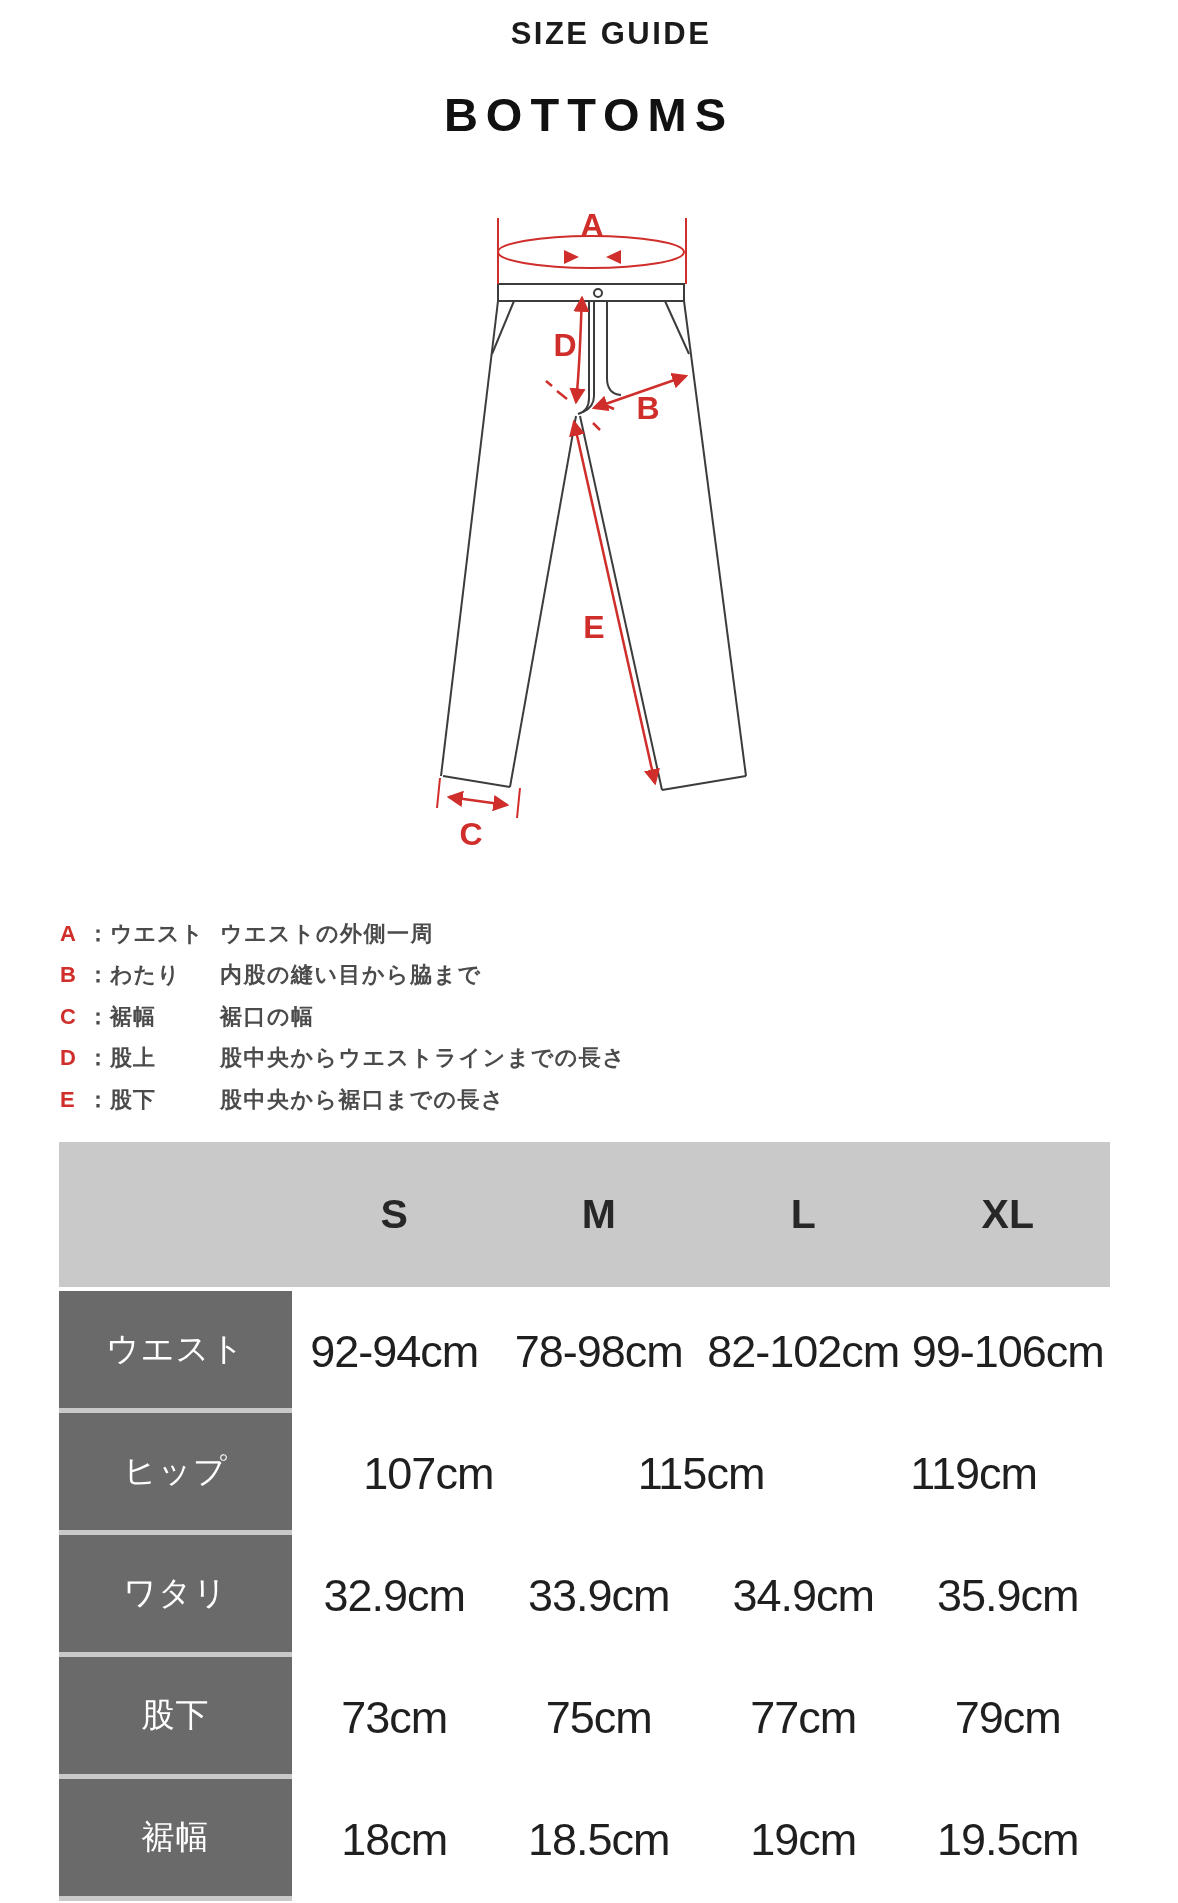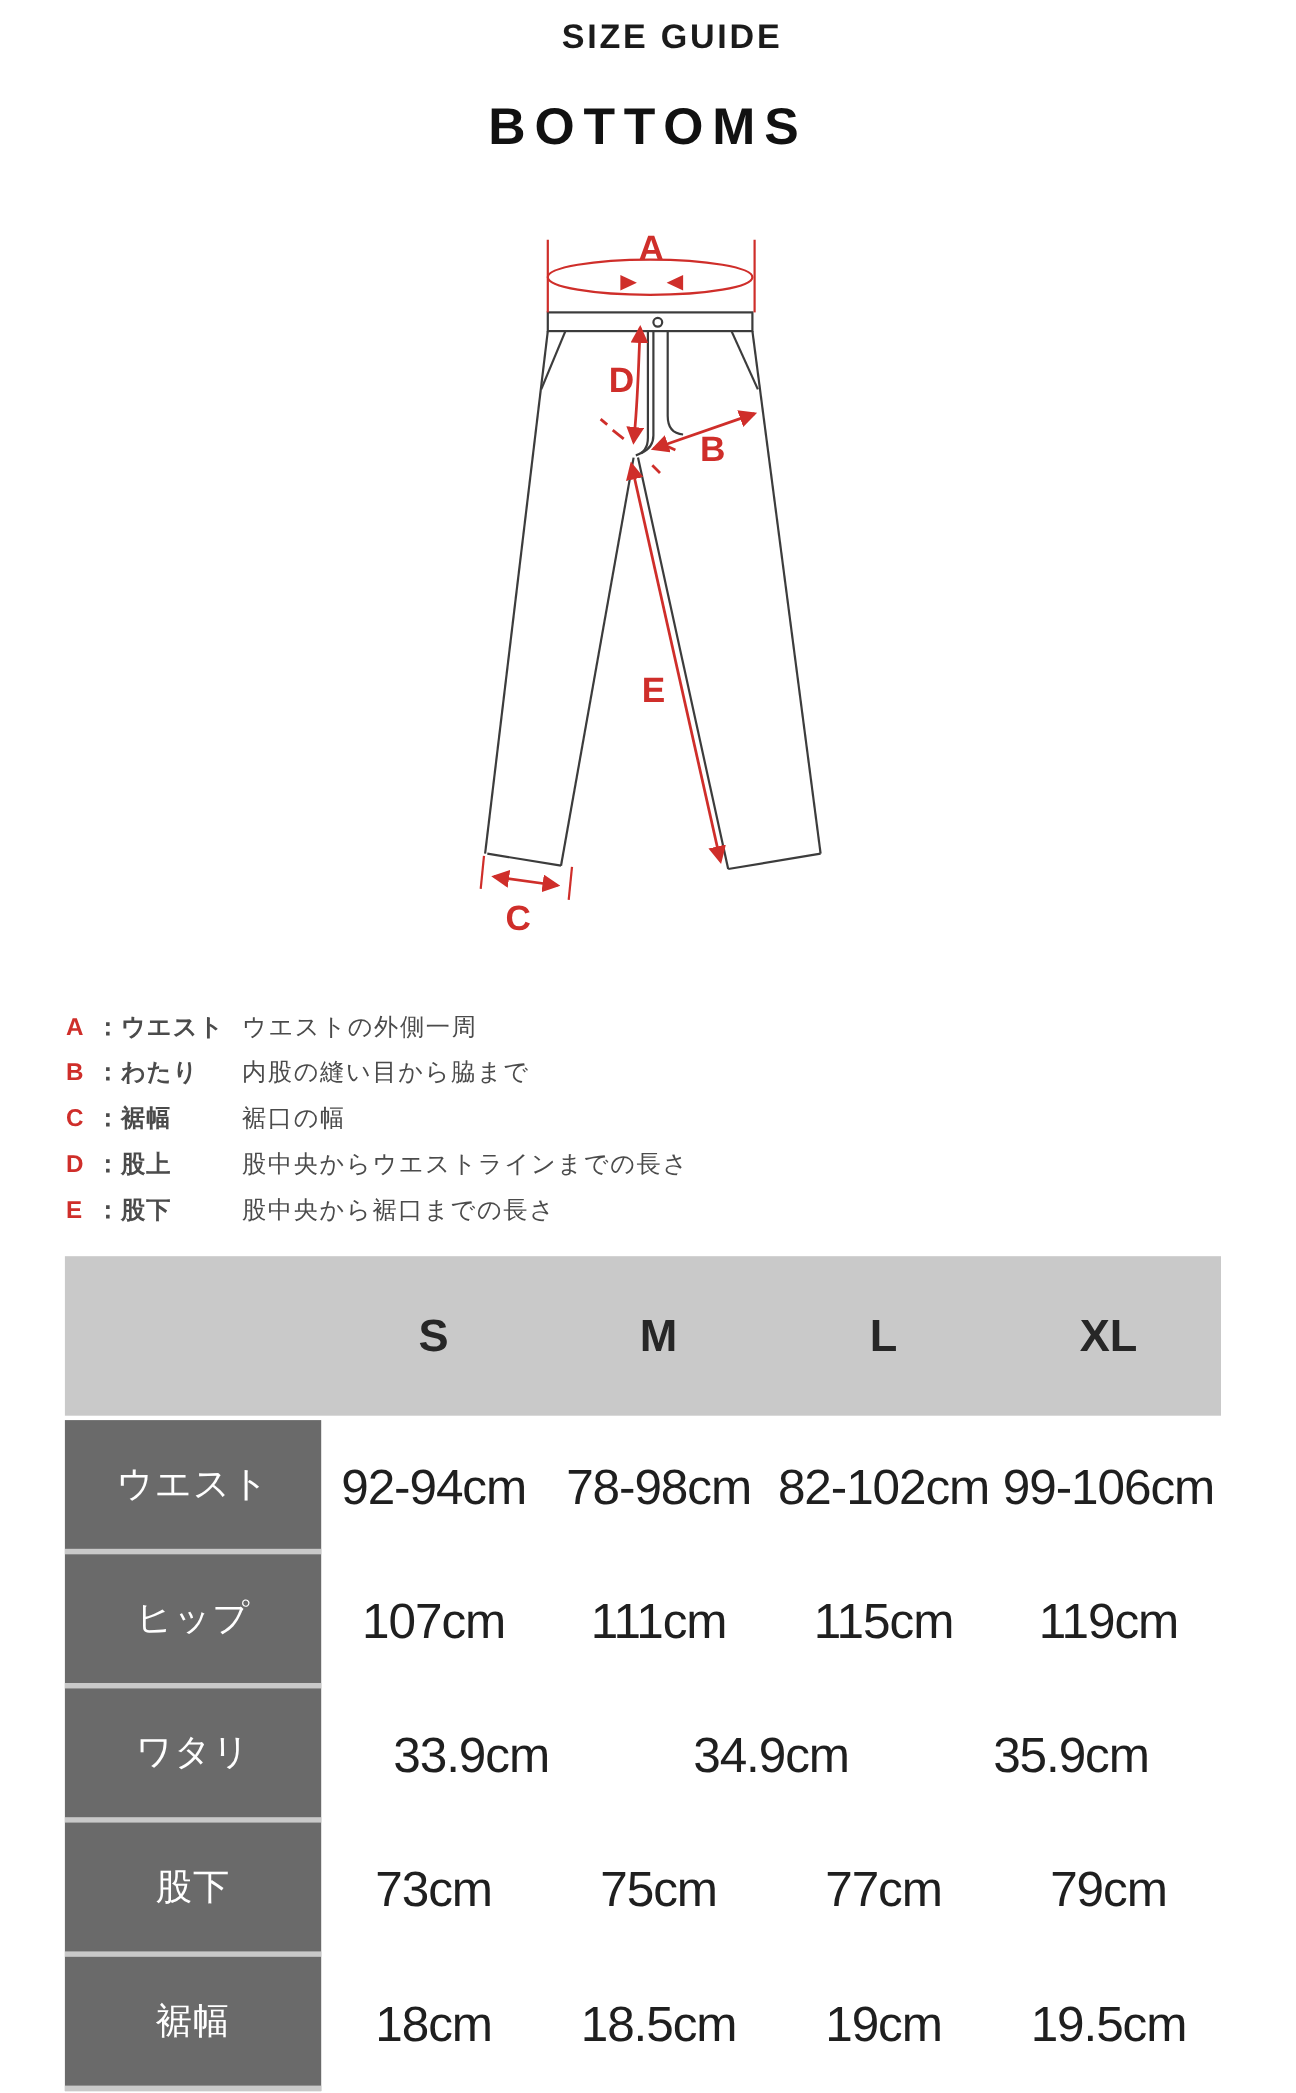--- a/index.html
+++ b/index.html
@@ -17,21 +17,21 @@
   }
   .diagram-wrap{position:absolute;top:150px;left:0;width:1178px;height:712px;}
   .diagram-wrap svg{width:100%;height:100%;display:block;}
 
   
   .legend{position:absolute;left:60px;top:913px;font-size:22px;color:#4b4b4b;}
   .legend-row{display:flex;align-items:center;height:41.5px;white-space:nowrap;}
   .lg-letter{width:27px;font-weight:700;color:#cf2e2a;}
   .lg-colon{width:23px;font-weight:600;}
   .lg-term{width:110px;font-weight:600;letter-spacing:1px;}
-  .lg-desc{font-weight:400;letter-spacing:1.5px;}
+  .lg-desc{font-weight:700;letter-spacing:1.5px;}
 
   
   .size-table{position:absolute;left:59px;top:1142px;width:1051px;}
   .thead{height:145px;background:#c9c9c9;display:flex;margin-bottom:4px;}
   .th-spacer{width:233px;}
   .th-cell{flex:1;display:flex;align-items:center;justify-content:center;
     font-size:41px;font-weight:600;color:#272727;}
   .trow{display:flex;height:122px;background:#ffffff;}
   .tlabel{width:233px;background:#6a6a6a;color:#ffffff;display:flex;align-items:center;
     justify-content:center;font-size:33px;font-weight:500;letter-spacing:1px;
@@ -158,27 +158,27 @@
     <div class="tlabel">ウエスト</div>
     <div class="tcell">92-94cm</div>
     <div class="tcell">78-98cm</div>
     <div class="tcell">82-102cm</div>
     <div class="tcell">99-106cm</div>
   </div>
 
   <div class="trow">
     <div class="tlabel">ヒップ</div>
     <div class="tcell">107cm</div>
-    <div class="tcell">111cm</div>
     <div class="tcell">115cm</div>
     <div class="tcell">119cm</div>
   </div>
 
   <div class="trow">
     <div class="tlabel">ワタリ</div>
+    <div class="tcell">32.9cm</div>
     <div class="tcell">33.9cm</div>
     <div class="tcell">34.9cm</div>
     <div class="tcell">35.9cm</div>
   </div>
 
   <div class="trow">
     <div class="tlabel">股下</div>
     <div class="tcell">73cm</div>
     <div class="tcell">75cm</div>
     <div class="tcell">77cm</div>

